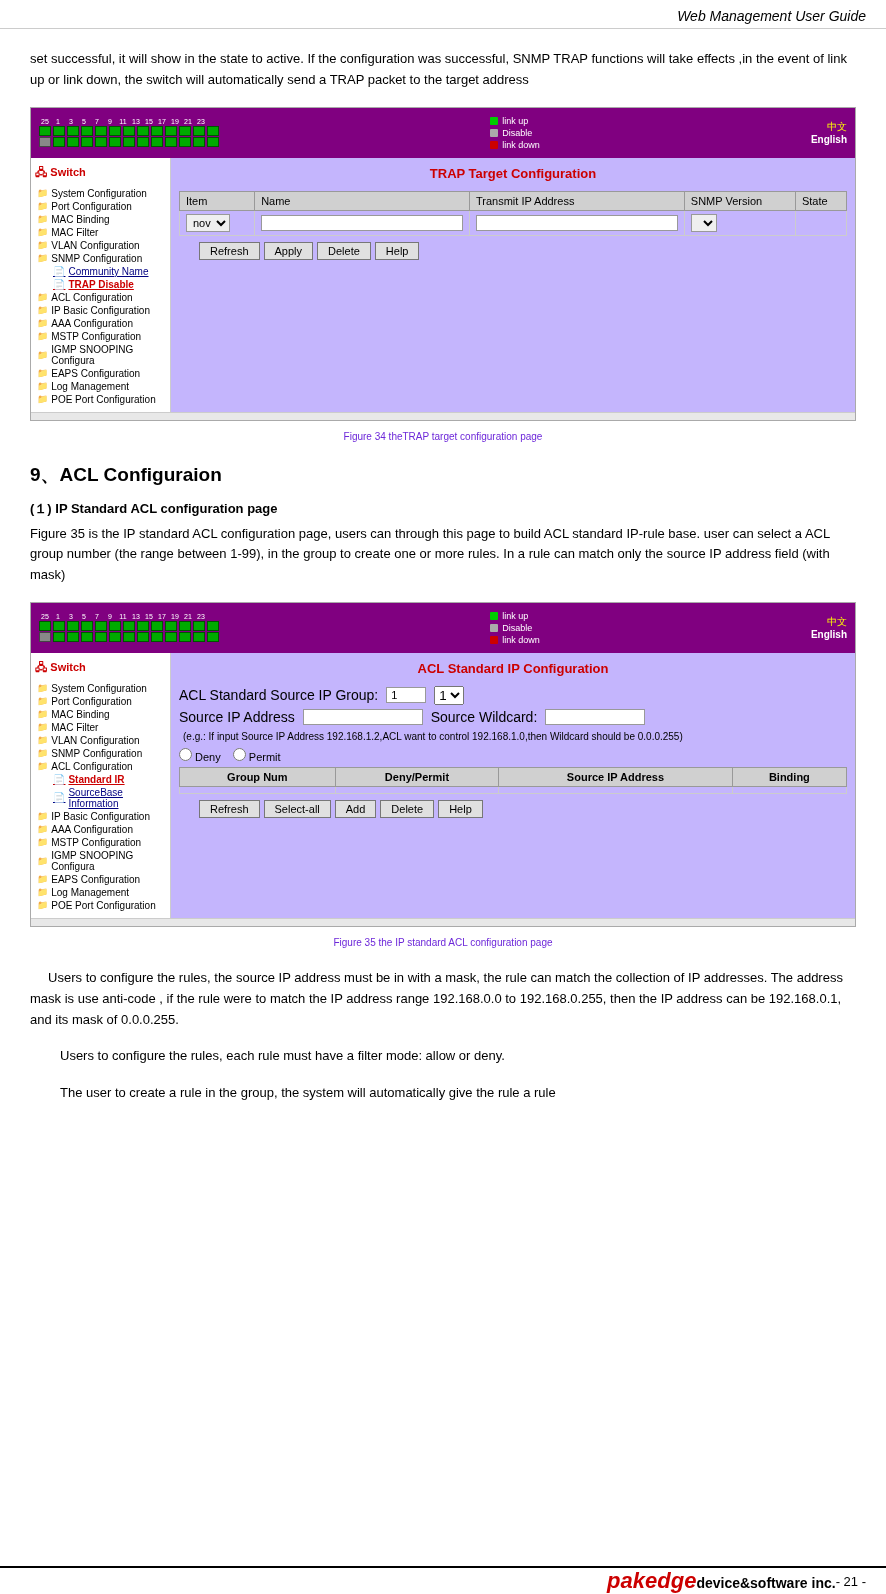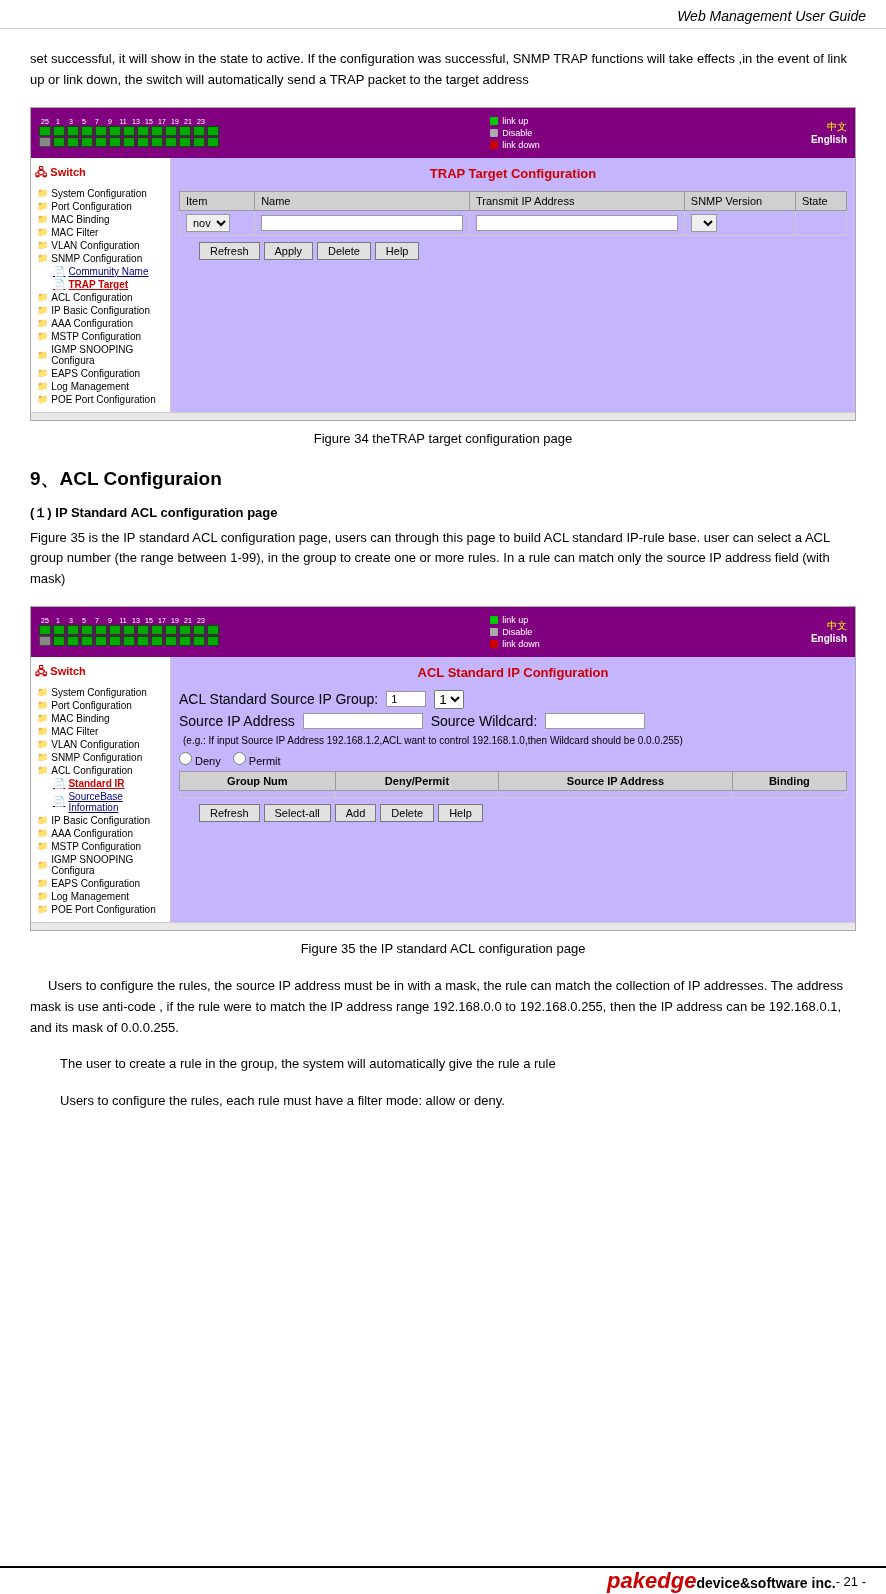--- a/index.html
+++ b/index.html
@@ -203,23 +203,23 @@
       padding: 2px 10px;
       border: 1px solid #777;
       background: #e0e0e0;
       cursor: pointer;
       font-size: 11px;
     }
 
     
     .figure-caption {
       text-align: center;
-      font-size: 13px;
+      font-size: 10px;
       margin: 8px 0 20px 0;
-      color: #000000;
+      color: #6d28d9;
     }
 
     
     .section-heading {
       font-size: 19px;
       font-weight: bold;
       margin: 10px 0 12px 0;
       color: #000;
     }
 
@@ -454,21 +454,21 @@
           <span class="icon">📁</span>
           <span>SNMP Configuration</span>
         </div>
         <div class="sidebar-sub">
           <div class="sidebar-sub-item">
             <span>📄</span>
             <span>Community Name</span>
           </div>
           <div class="sidebar-sub-item active-item">
             <span>📄</span>
-            <span>TRAP Target</span>
+            <span>TRAP Disable</span>
           </div>
         </div>
         <div class="sidebar-item">
           <span class="icon">📁</span>
           <span>ACL Configuration</span>
         </div>
         <div class="sidebar-item">
           <span class="icon">📁</span>
           <span>IP Basic Configuration</span>
         </div>
@@ -756,22 +756,22 @@
     </div>
     <div class="scrollbar-area"></div>
   </div>
 
   <p class="figure-caption">Figure 35    the IP standard ACL configuration page</p>
 
   <p class="subsection-text">
     <span>&nbsp;&nbsp;&nbsp;&nbsp;</span>
     <span>Users to configure the rules, the source IP address must be in with a mask, the rule can match the collection of IP addresses. The address mask is use anti-code , if the rule were to match the IP address range 192.168.0.0 to 192.168.0.255, then the IP address can be 192.168.0.1, and its mask of 0.0.0.255.</span>
   </p>
+  <p class="subsection-text" style="margin-left: 30px;">Users to configure the rules, each rule must have a filter mode: allow or deny.</p>
   <p class="subsection-text" style="margin-left: 30px;">The user to create a rule in the group, the system will automatically give the rule a rule</p>
-  <p class="subsection-text" style="margin-left: 30px;">Users to configure the rules, each rule must have a filter mode: allow or deny.</p>
 
 </div>
 
 <div class="bottom-bar">
   <div>
     <span class="logo-text">
       <span class="brand">pakedge</span><span class="logo-subtext">device&amp;software inc.</span>
     </span>
   </div>
   <div class="page-number">- 21 -</div>

